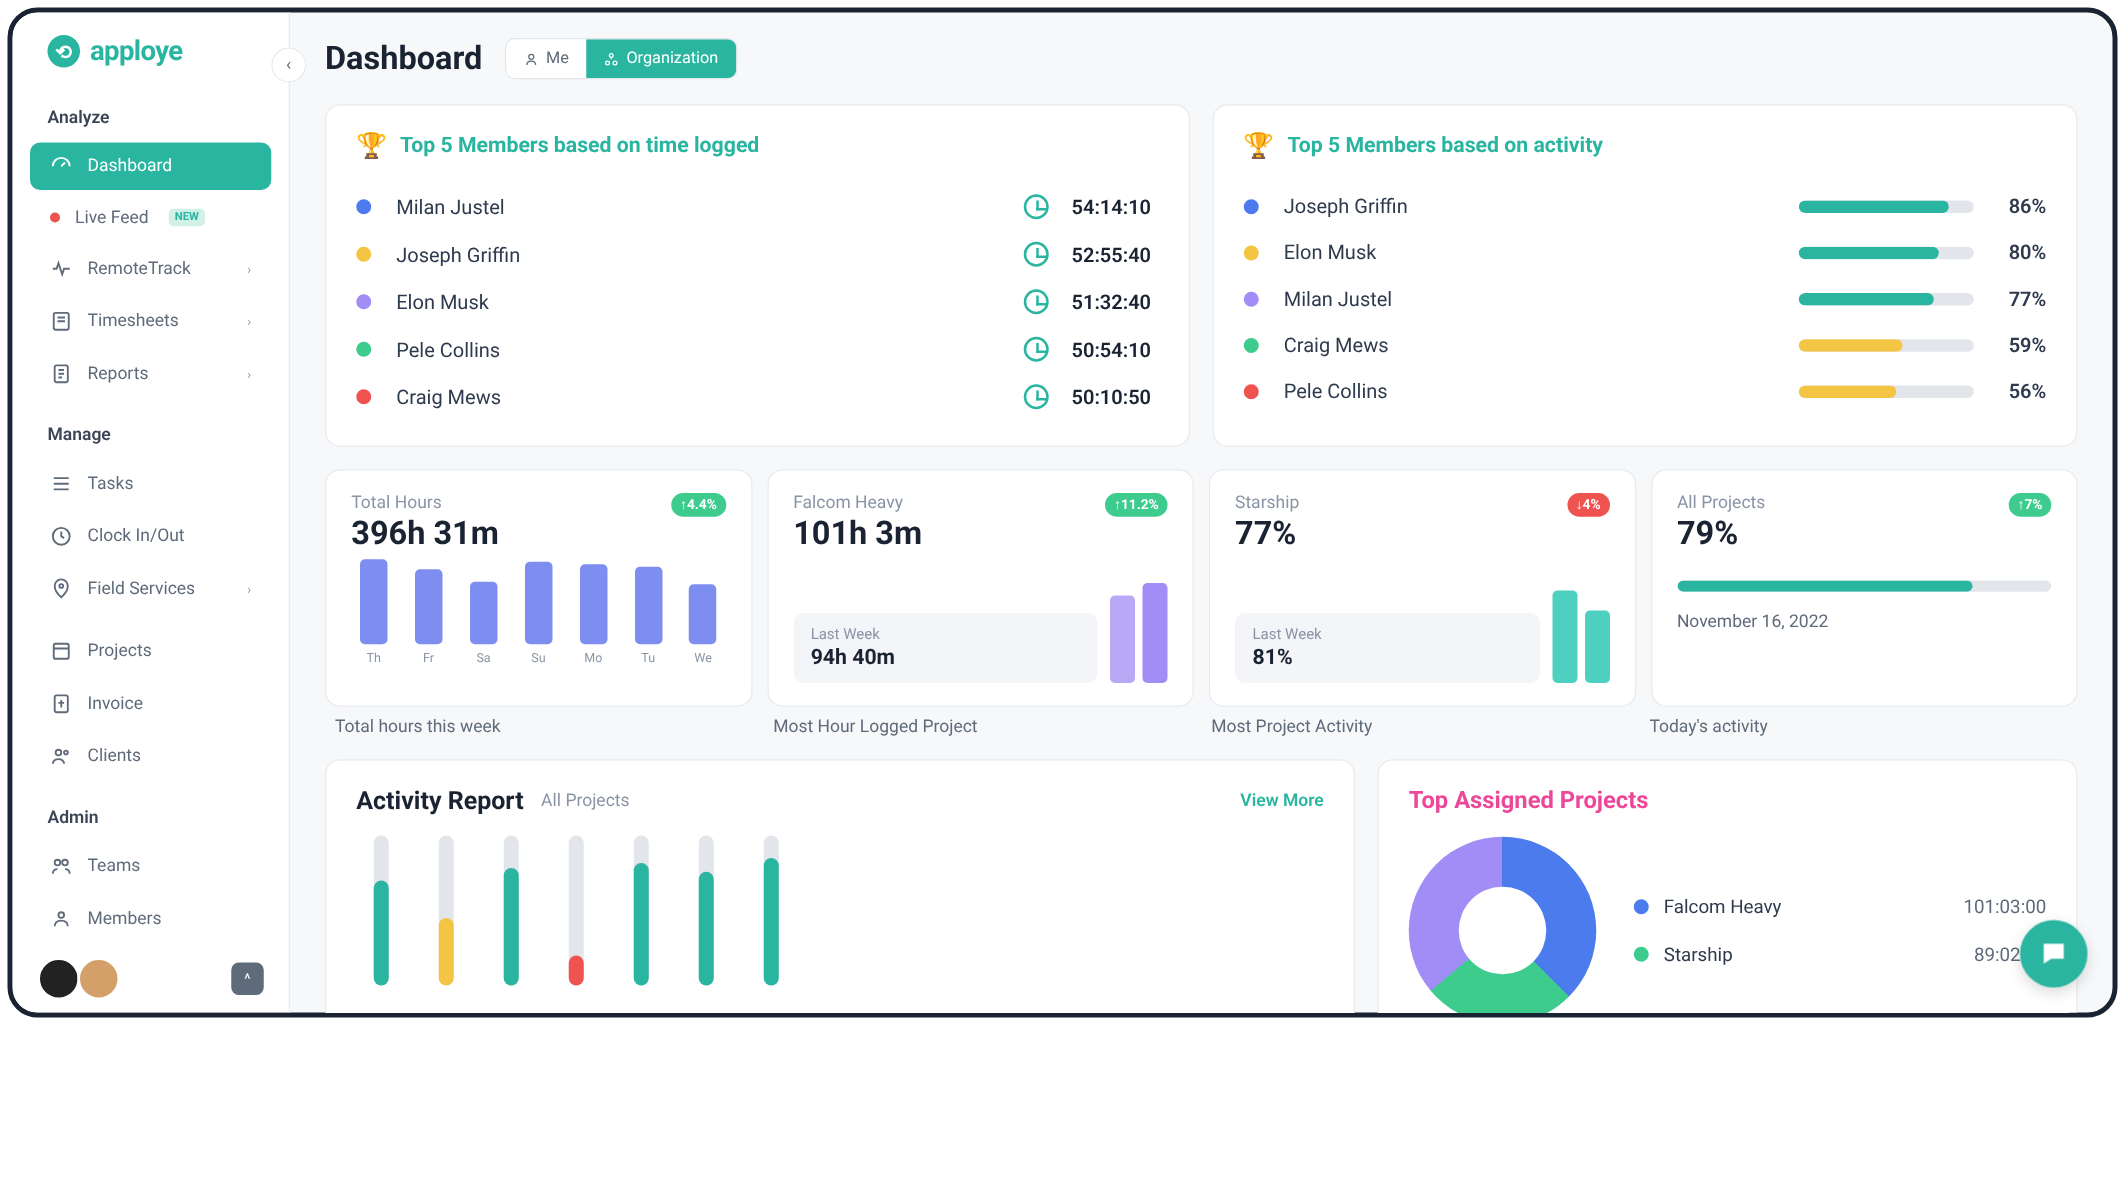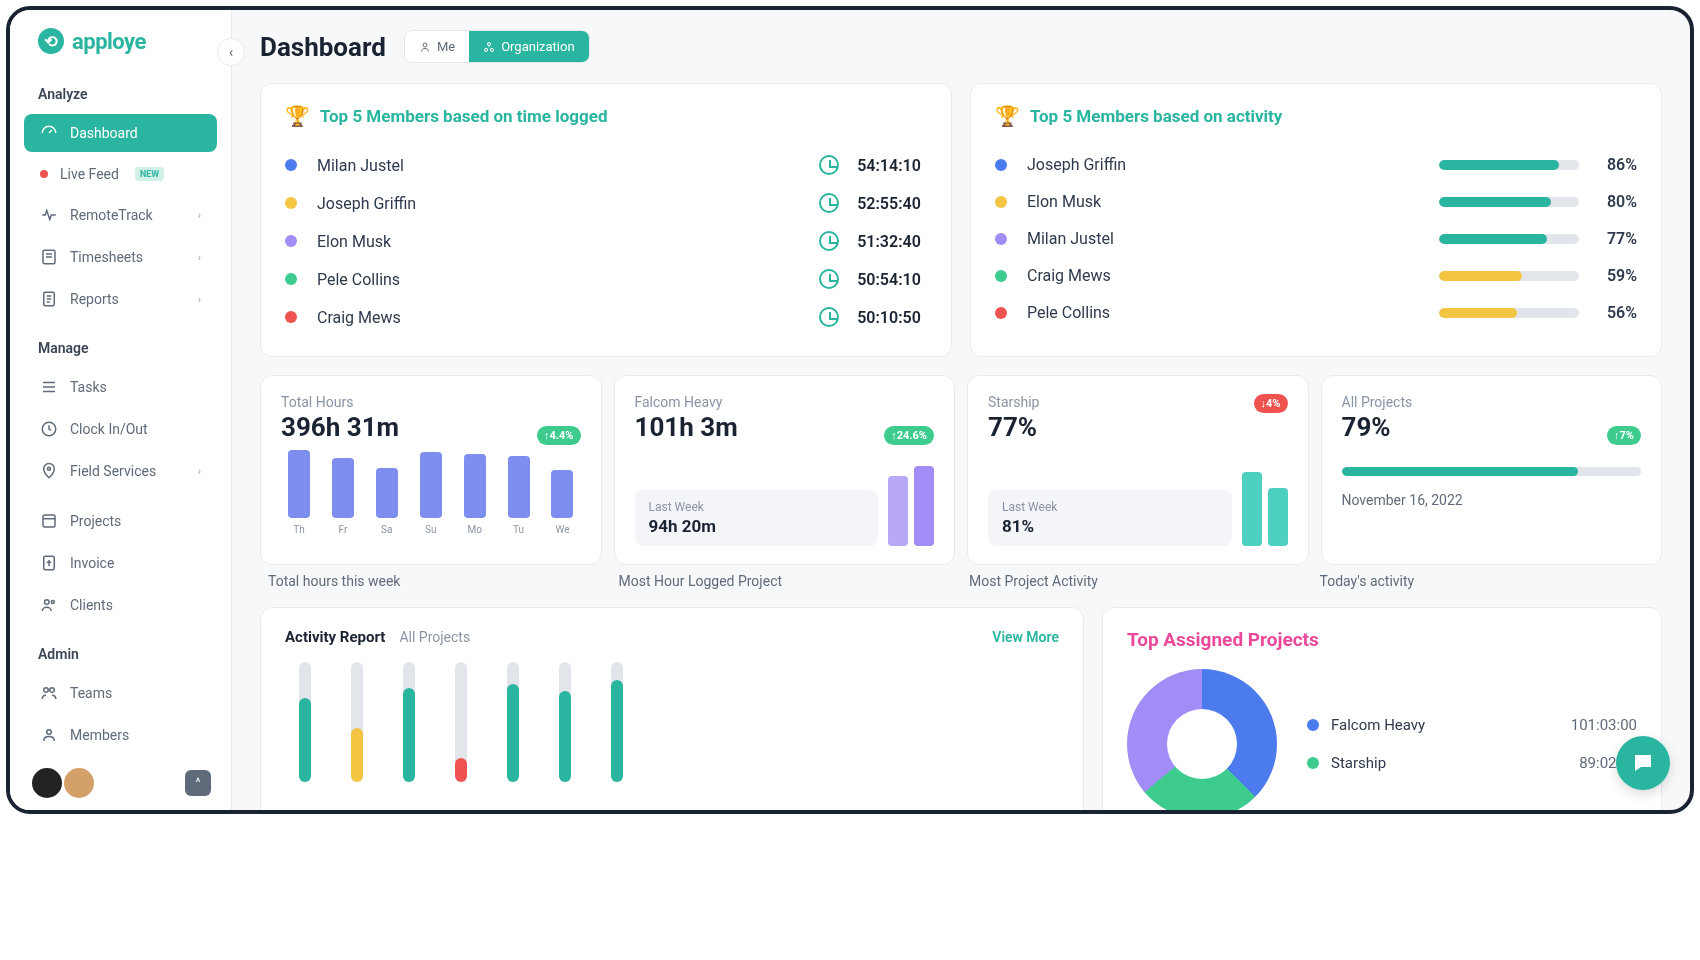--- a/index.html
+++ b/index.html
@@ -40,21 +40,21 @@
 .time-val { font-weight: 600; color: #1a2332; min-width: 76px; text-align: center; }
 .bar-track { width: 140px; height: 10px; background: #e2e5ea; border-radius: 5px; margin-left: auto; margin-right: 16px; overflow: hidden; }
 .bar-fill { height: 100%; border-radius: 5px; }
 .pct-val { font-weight: 600; min-width: 42px; text-align: right; }
 
 .stat-row { display: flex; gap: 12px; margin-bottom: 8px; }
 .stat-card { background: #fff; border: 1px solid #e8eaed; border-radius: 12px; padding: 18px 20px; flex: 1; display: flex; flex-direction: column; min-height: 190px; }
 .stat-head { display: flex; justify-content: space-between; align-items: flex-start; }
 .stat-label { color: #8a94a6; font-size: 14px; }
 .stat-badge { font-size: 11px; font-weight: 700; padding: 3px 7px; border-radius: 10px; color: #fff; }
-.badge-green { background: #3dcc8e; margin-top: 32px; }
+.badge-green { background: #3dcc8e; }
 .badge-red { background: #ef5350; }
 .stat-value { font-size: 26px; font-weight: 700; color: #1a2332; margin-top: 2px; }
 .mini-bars { display: flex; gap: 8px; align-items: flex-end; margin-top: 18px; height: 72px; }
 .mini-bar-wrap { display: flex; flex-direction: column; align-items: center; gap: 6px; flex:1; }
 .mini-bar { width: 22px; background: #7d8ef0; border-radius: 4px; }
 .mini-bar-label { font-size: 10px; color: #8a94a6; }
 .last-week-box { background: #f4f5f8; border-radius: 8px; padding: 10px 14px; margin-top: 14px; }
 .last-week-box .lbl { font-size: 12px; color: #8a94a6; }
 .last-week-box .val { font-size: 17px; font-weight: 700; color: #1a2332; margin-top: 2px; }
 .stat-body { display: flex; gap: 10px; align-items: flex-end; margin-top: auto; }
@@ -62,21 +62,21 @@
 .twin-bar { width: 20px; border-radius: 4px; }
 .progress-line { width: 100%; height: 9px; background: #e2e5ea; border-radius: 5px; margin-top: 22px; overflow: hidden; }
 .progress-line > div { height: 100%; background: #2ab5a0; border-radius: 5px; }
 .date-text { font-size: 14px; color: #5f6b7a; margin-top: 16px; }
 .caption-row { display: flex; margin-bottom: 18px; }
 .caption { flex: 1; font-size: 14px; color: #5f6b7a; padding-left: 8px; }
 
 .bottom-row { display: flex; gap: 18px; }
 .activity-card { flex: 1; background: #fff; border: 1px solid #e8eaed; border-radius: 12px; padding: 20px 24px; }
 .activity-head { display: flex; align-items: center; gap: 14px; margin-bottom: 16px; }
-.activity-head h3 { font-size: 15px; font-weight: 700; color: #1a2332; }
+.activity-head h3 { font-size: 20px; font-weight: 700; color: #1a2332; }
 .view-more { margin-left: auto; color: #2ab5a0; font-weight: 600; font-size: 14px; cursor: pointer; }
 .col-bars { display: flex; gap: 40px; align-items: flex-end; height: 120px; padding: 0 14px; }
 .col-bar { width: 12px; background: #e2e5ea; border-radius: 6px; height: 100%; position: relative; }
 .col-bar-fill { position: absolute; bottom: 0; width: 100%; border-radius: 6px; }
 
 .projects-card { width: 560px; background: #fff; border: 1px solid #e8eaed; border-radius: 12px; padding: 20px 24px; }
 .projects-card h3 { font-size: 19px; font-weight: 700; color: #ec4899; margin-bottom: 18px; }
 .projects-body { display: flex; gap: 30px; align-items: center; }
 .donut { width: 150px; height: 150px; border-radius: 50%; background: conic-gradient(#4b7bec 0deg 135deg, #3dcc8e 135deg 230deg, #a18df5 230deg 360deg); display: flex; align-items: center; justify-content: center; }
 .donut::after { content: ""; width: 70px; height: 70px; background: #fff; border-radius: 50%; }
@@ -384,26 +384,26 @@
       <div class="mini-bar-label">We</div>
     </div>
           </div>
       </div>
       <div class="stat-card">
         <div class="stat-head">
           <div>
             <div class="stat-label">Falcom Heavy</div>
             <div class="stat-value">101h 3m</div>
           </div>
-          <span class="stat-badge badge-green">↑24.6%</span>
+          <span class="stat-badge badge-green">↑11.2%</span>
         </div>
         <div class="stat-body">
           <div class="last-week-box" style="flex:1">
             <div class="lbl">Last Week</div>
-            <div class="val">94h 20m</div>
+            <div class="val">94h 40m</div>
           </div>
           <div class="twin-bars">
             <div class="twin-bar" style="background: rgb(184, 168, 245); height: 70px;"></div>
             <div class="twin-bar" style="background: rgb(161, 141, 245); height: 80px;"></div>
           </div>
         </div>
       </div>
       <div class="stat-card">
         <div class="stat-head">
           <div>

